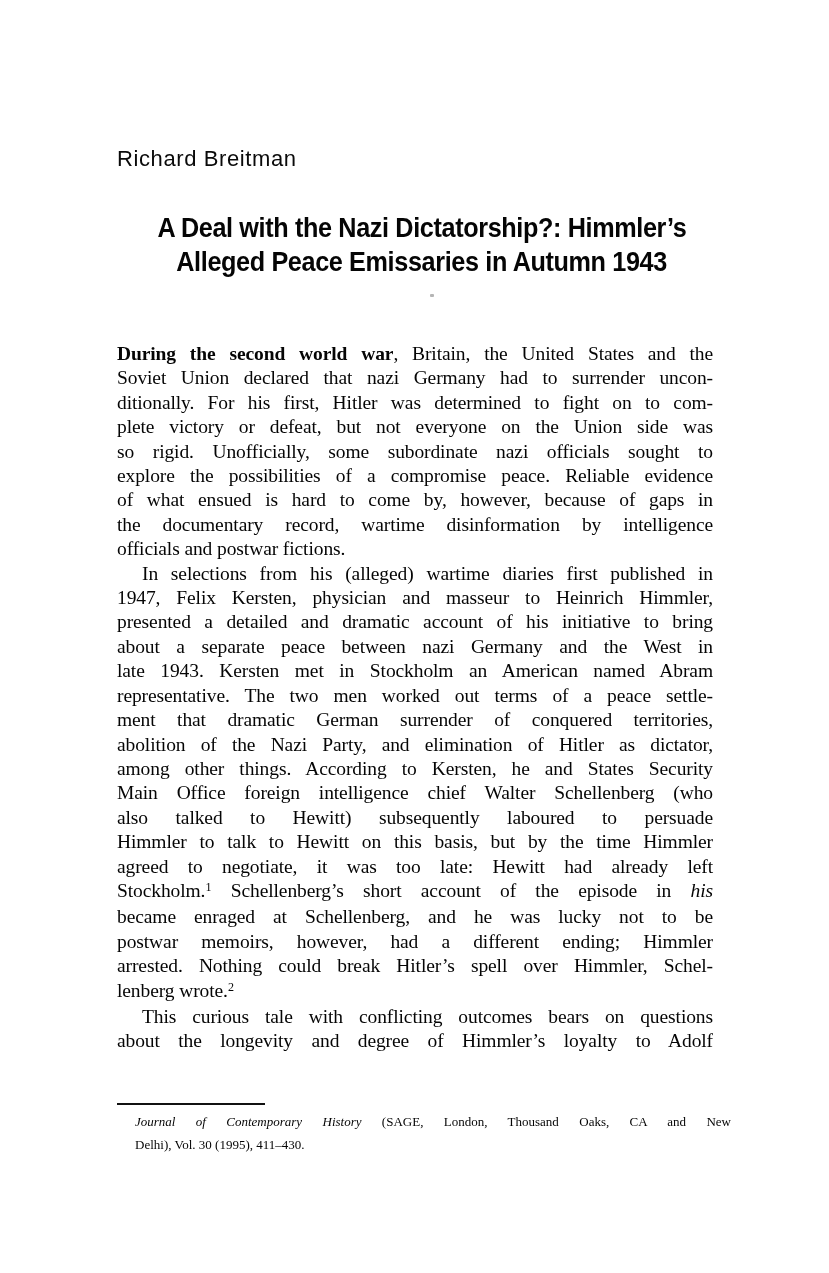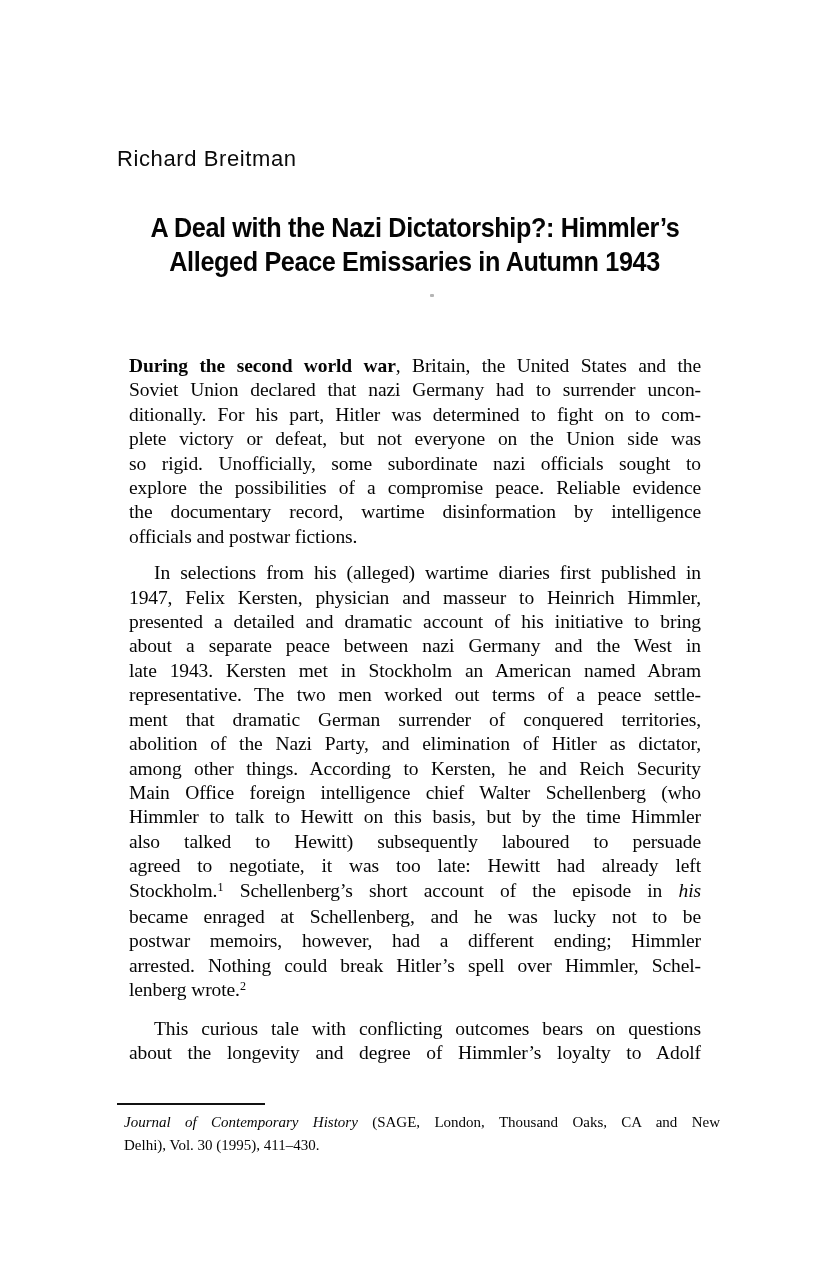--- a/index.html
+++ b/index.html
@@ -19,21 +19,21 @@
     top: 146px;
     width: 596px;
     font-family: "Liberation Sans", sans-serif;
     font-size: 22px;
     font-weight: 400;
     letter-spacing: 0.6px;
     color: #0a0a0a;
   }
   .title {
     position: absolute;
-    left: 117px;
+    left: 124px;
     top: 211px;
     width: 596px;
     font-family: "Liberation Sans", sans-serif;
     font-weight: 700;
     font-size: 28px;
     line-height: 34px;
     letter-spacing: -0.4px;
     color: #050505;
   }
   .title-line { display: flex; justify-content: center; }
@@ -54,21 +54,21 @@
   .body-text {
     position: absolute;
     left: 117px;
     top: 342px;
     width: 596px;
     font-size: 19.5px;
     line-height: 24.4px;
     letter-spacing: -0.1px;
     color: #050505;
   }
-  .para { margin: 12px; }
+  .para { margin: 0; }
   .line { text-align: justify; text-align-last: justify; }
   .line.flush-left { text-align-last: left; }
   .para.indented .line:first-child { text-indent: 25px; }
   .seg-bold { font-weight: bold; }
   .seg-italic { font-style: italic; }
   .seg-sup {
     font-size: 62%;
     position: relative;
     top: -0.48em;
     letter-spacing: 0;
@@ -76,24 +76,24 @@
   .footnote-rule {
     position: absolute;
     left: 117px;
     top: 1103px;
     width: 148px;
     height: 2px;
     background: #111111;
   }
   .footnote {
     position: absolute;
-    left: 124px;
+    left: 135px;
     top: 1111px;
     width: 596px;
-    font-size: 15px;
+    font-size: 13px;
     line-height: 22.5px;
     color: #050505;
   }
 </style>
 </head>
 <body>
 
 <div class="page">
 
   <div class="author">Richard Breitman</div>
@@ -106,40 +106,41 @@
       <span>Alleged Peace Emissaries in Autumn 1943</span>
     </div>
   </div>
 
   <div class="artifact"></div>
 
   <div class="body-text">
       <div class="para">
         <div class="line"><span class="seg-bold">During the second world war</span><span>, Britain, the United States and the</span></div>
         <div class="line"><span>Soviet Union declared that nazi Germany had to surrender uncon-</span></div>
-        <div class="line"><span>ditionally. For his part, Hitler was determined to fight on to com-</span></div>
+        <div class="line"><span>ditionally. For his first, Hitler was determined to fight on to com-</span></div>
         <div class="line"><span>plete victory or defeat, but not everyone on the Union side was</span></div>
         <div class="line"><span>so rigid. Unofficially, some subordinate nazi officials sought to</span></div>
         <div class="line"><span>explore the possibilities of a compromise peace. Reliable evidence</span></div>
+        <div class="line"><span>of what ensued is hard to come by, however, because of gaps in</span></div>
         <div class="line"><span>the documentary record, wartime disinformation by intelligence</span></div>
         <div class="line flush-left"><span>officials and postwar fictions.</span></div>
       </div>
       <div class="para indented">
         <div class="line"><span>In selections from his (alleged) wartime diaries first published in</span></div>
         <div class="line"><span>1947, Felix Kersten, physician and masseur to Heinrich Himmler,</span></div>
         <div class="line"><span>presented a detailed and dramatic account of his initiative to bring</span></div>
         <div class="line"><span>about a separate peace between nazi Germany and the West in</span></div>
         <div class="line"><span>late 1943. Kersten met in Stockholm an American named Abram</span></div>
         <div class="line"><span>representative. The two men worked out terms of a peace settle-</span></div>
         <div class="line"><span>ment that dramatic German surrender of conquered territories,</span></div>
         <div class="line"><span>abolition of the Nazi Party, and elimination of Hitler as dictator,</span></div>
-        <div class="line"><span>among other things. According to Kersten, he and Reich Security</span></div>
+        <div class="line"><span>among other things. According to Kersten, he and States Security</span></div>
         <div class="line"><span>Main Office foreign intelligence chief Walter Schellenberg (who</span></div>
+        <div class="line"><span>also talked to Hewitt) subsequently laboured to persuade</span></div>
         <div class="line"><span>Himmler to talk to Hewitt on this basis, but by the time Himmler</span></div>
-        <div class="line"><span>also talked to Hewitt) subsequently laboured to persuade</span></div>
         <div class="line"><span>agreed to negotiate, it was too late: Hewitt had already left</span></div>
         <div class="line"><span>Stockholm.</span><span class="seg-sup">1</span><span> Schellenberg’s short account of the episode in </span><span class="seg-italic">his</span></div>
         <div class="line"><span>became enraged at Schellenberg, and he was lucky not to be</span></div>
         <div class="line"><span>postwar memoirs, however, had a different ending; Himmler</span></div>
         <div class="line"><span>arrested. Nothing could break Hitler’s spell over Himmler, Schel-</span></div>
         <div class="line flush-left"><span>lenberg wrote.</span><span class="seg-sup">2</span></div>
       </div>
       <div class="para indented">
         <div class="line"><span>This curious tale with conflicting outcomes bears on questions</span></div>
         <div class="line"><span>about the longevity and degree of Himmler’s loyalty to Adolf</span></div>

